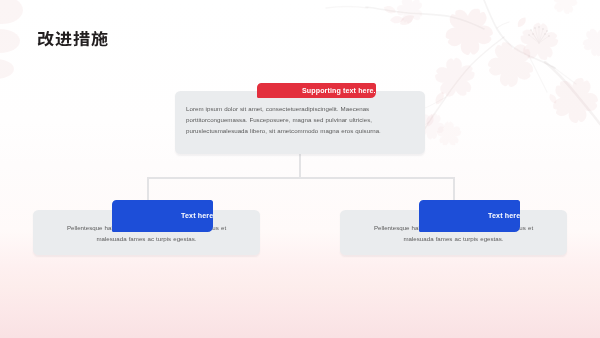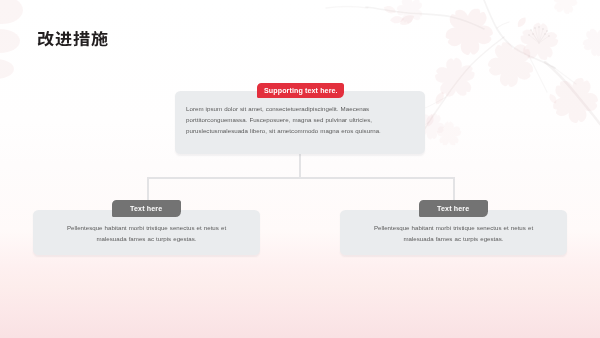--- a/index.html
+++ b/index.html
@@ -40,26 +40,26 @@
   font-size:6.24px;line-height:11.2px;letter-spacing:0.02px;}
 .card-main .card-text{left:11px;top:12.2px;width:220px;
   font-size:6.16px;word-spacing:0.32px;text-align:left;white-space:nowrap;}
 .card-child .card-text{left:0;right:0;top:12.2px;
   font-size:6.13px;word-spacing:0.35px;
   padding:0 10px;text-align:center;}
 .tline{white-space:nowrap;}
 
 
 .badge{position:absolute;display:flex;align-items:center;
-  justify-content:center;color:#fff;font-weight:bold;}
+  justify-content:flex-end;color:#fff;font-weight:bold;padding-left:32px;}
 .badge-main{left:257px;top:83px;width:87px;height:15px;
   background:#E32F3D;border-radius:4.5px 2.5px 5.5px 1.5px;
   font-size:7.1px;letter-spacing:0.11px;}
-.badge-child{top:200px;width:69px;height:17px;
-  background:#737373;border-radius:4.5px 2.5px 5.5px 1.5px;
+.badge-child{top:200px;width:69px;height:32px;
+  background:#1d4ed8;border-radius:4.5px 2.5px 5.5px 1.5px;
   font-size:7.1px;letter-spacing:0.15px;}
 .badge-child-left{left:112px;}
 .badge-child-right{left:419px;}
 
 
 .conn{position:absolute;background:#E3E3E5;}
 </style>
 </head>
 <body>
 

